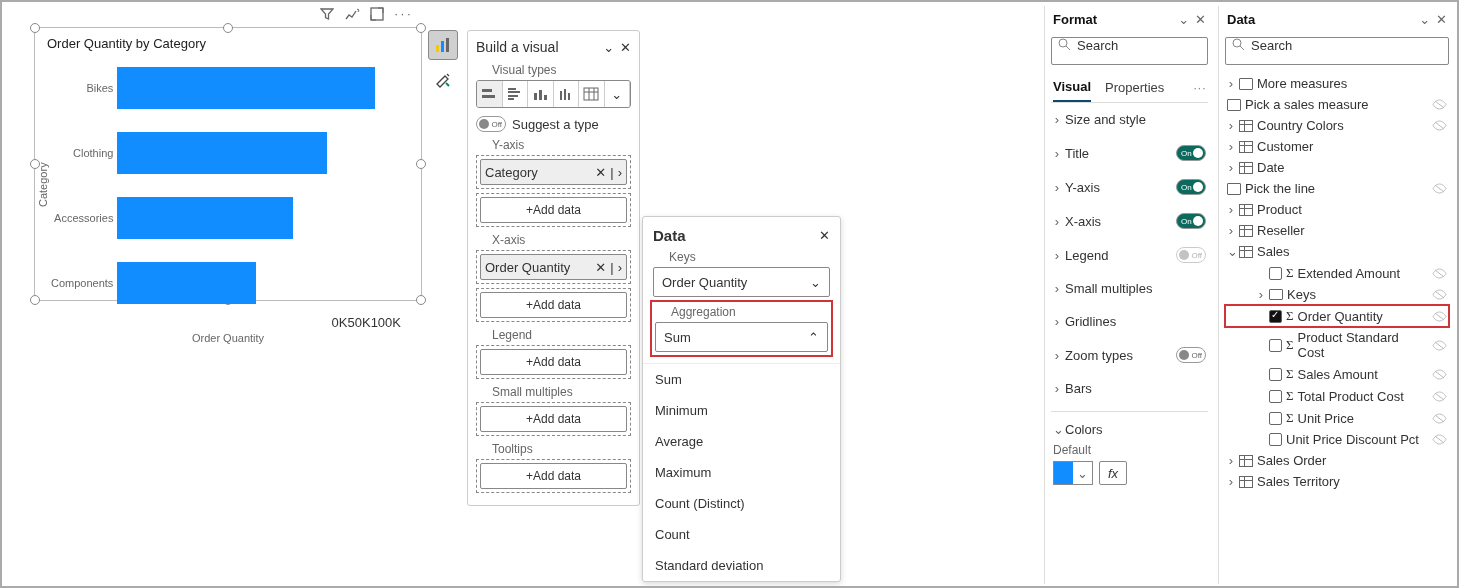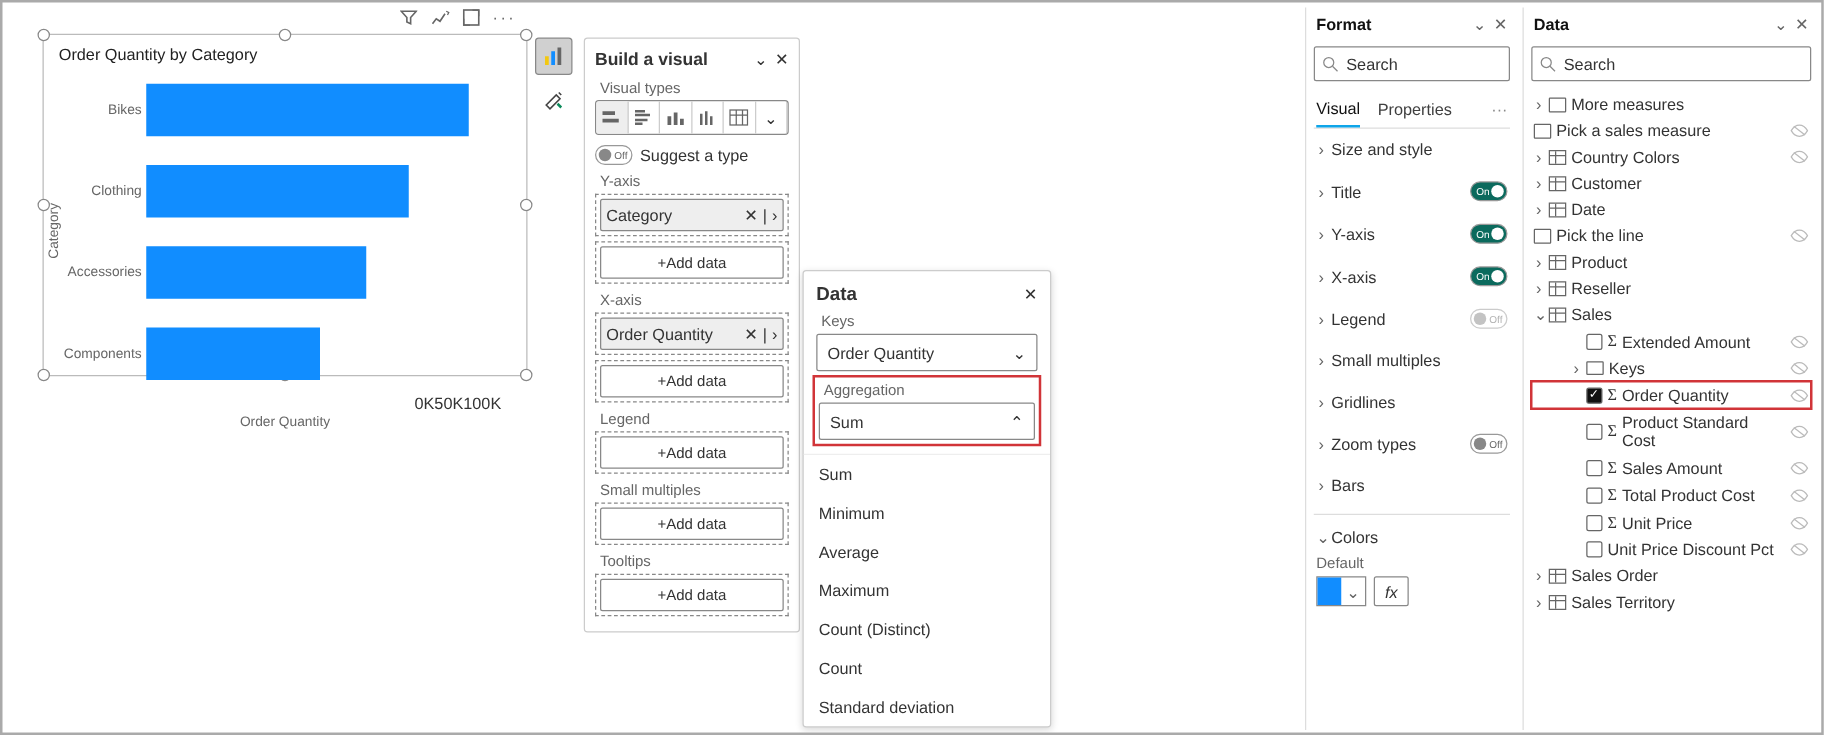--- a/index.html
+++ b/index.html
@@ -19,22 +19,22 @@
 .bar{height:42px;background:#118dff}
 .xaxis{display:flex;justify-content:flex-end;padding:0 20px 0 86px;font-size:11px;color:#666}
 .xlabel{text-align:center;font-size:11px;color:#666;padding-top:2px}
 .viz-toolbar{position:absolute;left:318px;top:4px;display:flex;gap:10px;align-items:center}
 .viz-toolbar span{color:#666;cursor:pointer}
 .side-icons{position:absolute;left:426px;top:28px;display:flex;flex-direction:column;gap:4px}
 .side-icons div{width:30px;height:30px;display:flex;align-items:center;justify-content:center;border-radius:3px;cursor:pointer}
 .side-icons div.active{background:#d0d0d0;border:1px solid #888}
 .build-panel{position:absolute;left:465px;top:28px;width:173px;background:#fff;border:1px solid #ccc;border-radius:3px;padding:8px}
 .build-header{display:flex;justify-content:space-between;align-items:center;margin-bottom:8px}
-.build-header b{font-size:14px;font-weight:700}
-.small-label{font-size:12px;color:#666;margin:6px 4px 3px}
+.build-header b{font-size:14px;font-weight:400}
+.small-label{font-size:12px;color:#666;margin:6px 16px 3px}
 .vt-row{display:flex;border:1px solid #888;border-radius:3px;overflow:hidden}
 .vt-row span{flex:1;height:26px;display:flex;align-items:center;justify-content:center;border-right:1px solid #ccc;cursor:pointer}
 .vt-row span:first-child{background:#eee}
 .suggest{display:flex;align-items:center;gap:6px;margin:8px 0 4px;font-size:12px}
 .toggle-pill{width:30px;height:16px;border:1px solid #999;border-radius:8px;position:relative;background:#fff;font-size:8px;display:flex;align-items:center;justify-content:flex-end;padding-right:3px;color:#666}
 .toggle-pill::before{content:"";width:10px;height:10px;background:#888;border-radius:50%;position:absolute;left:2px;top:2px}
 .toggle-pill.on{background:#0b6a5d;color:#fff;justify-content:flex-start;padding-left:4px;padding-right:0}
 .toggle-pill.on::before{left:auto;right:2px;background:#fff}
 .well-box{border:1px dashed #888;padding:3px;margin-bottom:4px}
 .field-chip{background:#eee;border:1px solid #888;border-radius:2px;height:26px;display:flex;align-items:center;justify-content:space-between;padding:0 4px;font-size:12px}
@@ -43,24 +43,24 @@
 .data-popup{position:absolute;left:640px;top:214px;width:199px;background:#fff;border:1px solid #ccc;border-radius:3px;box-shadow:0 2px 6px rgba(0,0,0,.15);padding:10px}
 .data-popup .hdr{display:flex;justify-content:space-between;align-items:center;margin-bottom:6px}
 .data-popup .hdr b{font-size:15px;font-weight:600}
 .combo{border:1px solid #888;border-radius:2px;height:30px;display:flex;align-items:center;justify-content:space-between;padding:0 8px;margin-bottom:6px;cursor:pointer}
 .agg-box{border:2px solid #d13438;padding:3px 3px 0;margin:-3px -3px 6px}
 .agg-list{margin:0 -10px -10px;border-top:1px solid #eee}
 .agg-list div{padding:8px 12px;font-size:13px;cursor:pointer}
 .format-panel{position:absolute;left:1042px;top:4px;width:170px;height:578px;border-left:1px solid #ddd;background:#fff;padding:0 6px}
 .panel-hdr{display:flex;justify-content:space-between;align-items:center;padding:6px 2px;font-size:14px;font-weight:600}
 .panel-hdr span{font-weight:400;color:#666}
-.search{border:1px solid #888;border-radius:2px;height:28px;display:flex;align-items:center;padding:0 6px;gap:6px;color:#888;margin:4px 0 8px}
+.search{border:1px solid #888;border-radius:2px;height:28px;display:flex;padding:0 6px;gap:6px;color:#888;margin:4px 0 8px}
 .tabs{display:flex;gap:14px;align-items:center;border-bottom:1px solid #ddd;padding:0 2px 0}
 .tabs div{padding:6px 0;font-size:13px;color:#404040;cursor:pointer}
-.tabs div.active{color:#111;border-bottom:2px solid #0ea5e9;font-weight:400}
+.tabs div.active{color:#111;border-bottom:2px solid #0c4a6e;font-weight:700}
 .tabs .more{margin-left:auto;color:#888}
 .fmt-row{display:flex;align-items:center;justify-content:space-between;padding:9px 2px;font-size:13px;cursor:pointer}
 .fmt-row.disabled{color:#aaa}
 .fmt-row .lbl{display:flex;align-items:center;gap:4px}
 .colors-box{border-top:1px solid #ddd;margin-top:6px;padding:8px 2px}
 .swatch-row{display:flex;gap:6px;align-items:center;margin-top:4px}
 .swatch{width:40px;height:24px;border:1px solid #888;display:flex;align-items:center}
 .swatch .c{width:22px;height:100%;background:#118dff}
 .fx{width:28px;height:24px;border:1px solid #888;display:flex;align-items:center;justify-content:center;border-radius:2px;font-style:italic}
 .data-panel{position:absolute;left:1216px;top:4px;width:237px;height:578px;border-left:1px solid #ddd;background:#fff;padding:0 6px}

